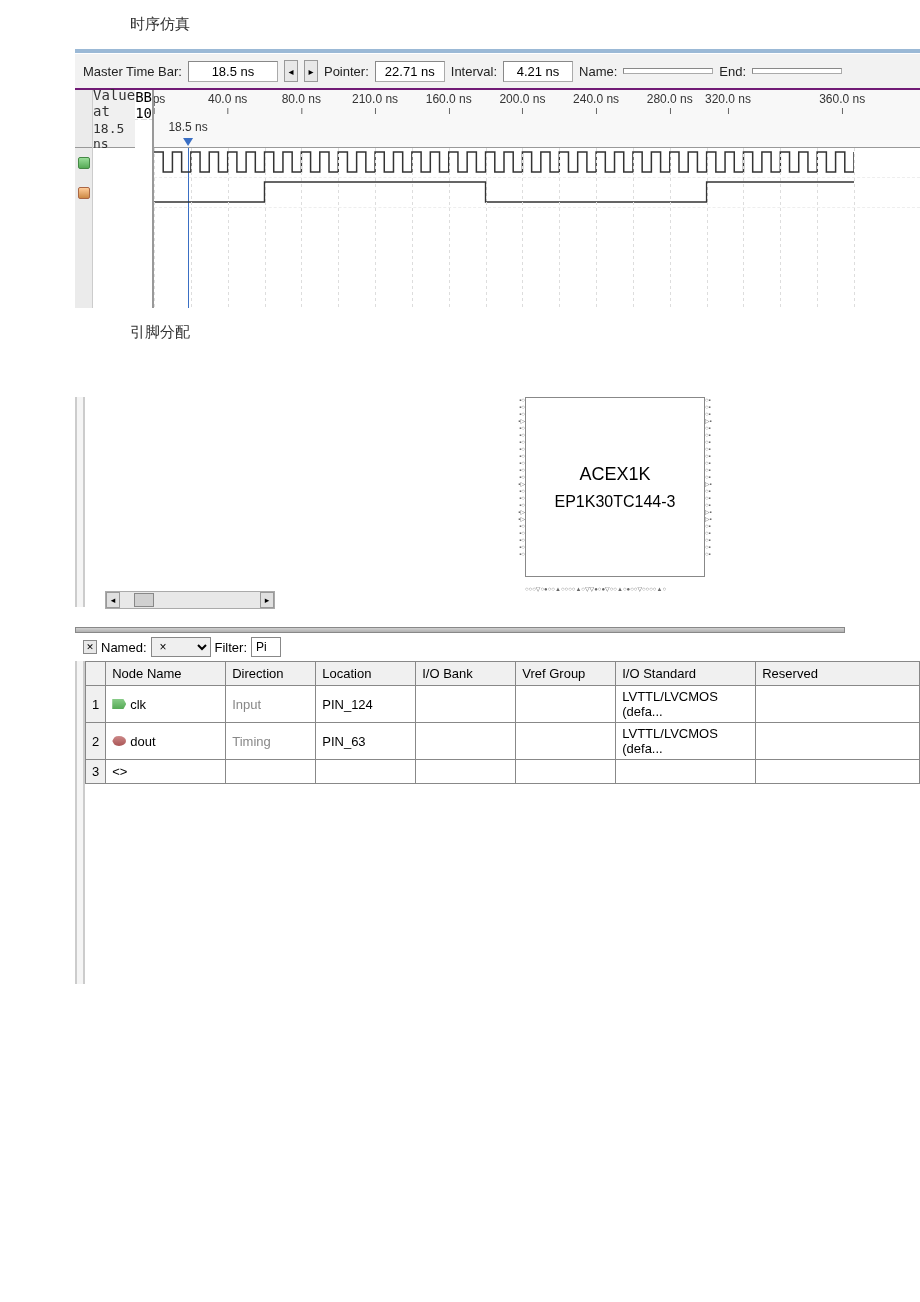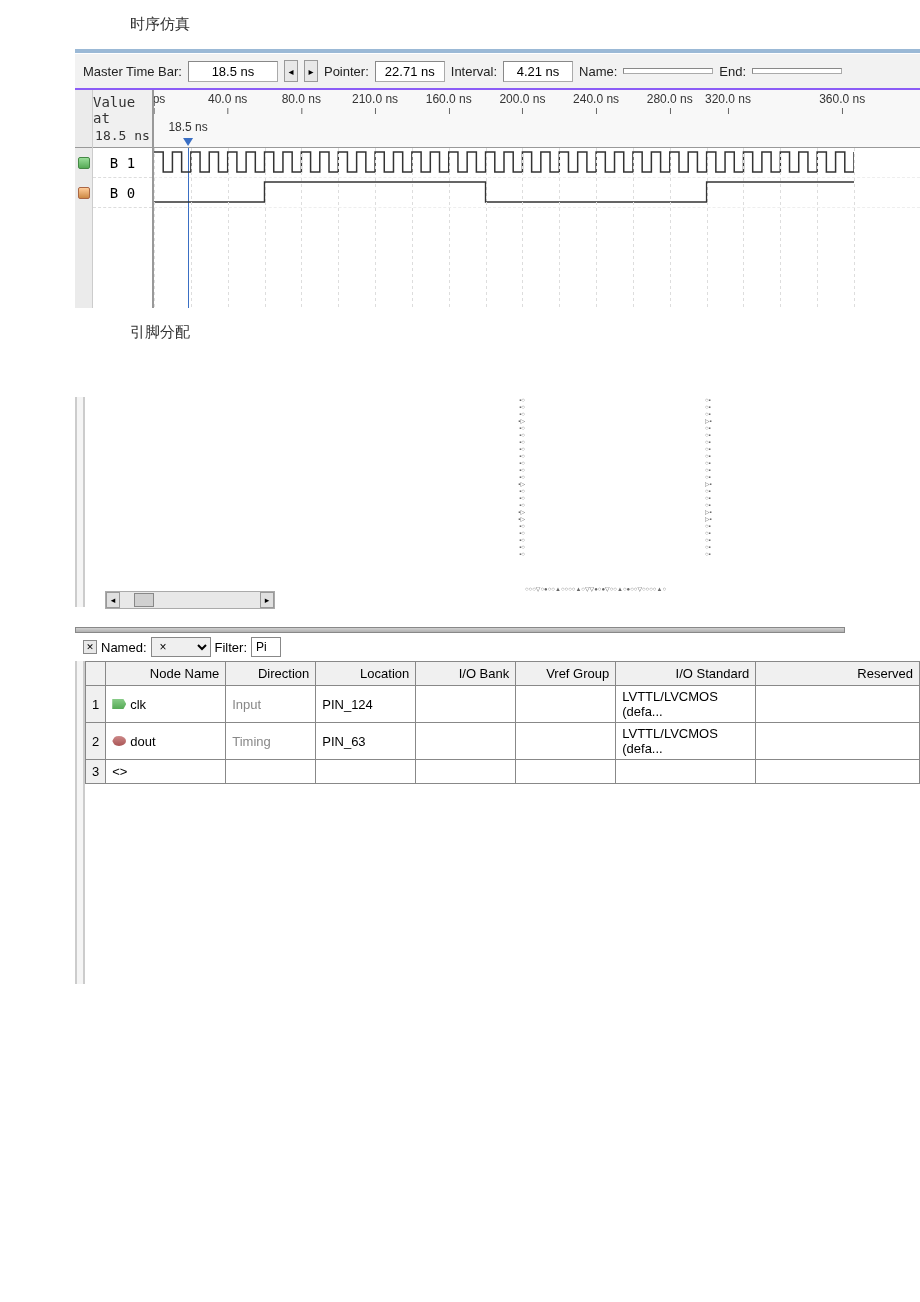--- a/index.html
+++ b/index.html
@@ -31,21 +31,21 @@
     color: #333;
     height: 75px;
     border-bottom: 2px solid #ccc;
   }
   .timebar-row {
     display: flex;
     align-items: center;
     padding: 6px 8px;
     background: #f2f2f2;
     border-top: 1px solid #fff;
-    border-bottom: 2px solid #8b5cf6;
+    border-bottom: 2px solid #701a75;
     gap: 6px;
   }
   .timebar-row .lbl { font-size: 13px; color: #222; white-space: nowrap; }
   .timebar-row .box {
     background: #fff;
     border: 1px solid #aaa;
     border-top-color: #888;
     border-left-color: #888;
     padding: 2px 8px;
     min-width: 70px;
@@ -66,21 +66,21 @@
     display: flex;
     background: #fff;
   }
   .wave-left {
     display: flex;
     border-right: 1px solid #999;
   }
   .wave-name-col, .wave-value-col {
     border-right: 1px solid #999;
     display: flex;
-    flex-direction: column;
+    flex-direction: row;
   }
   .wave-name-col { width: 58px; }
   .wave-value-col { width: 60px; }
   .wave-hdr {
     background: #f0f0f0;
     border-bottom: 1px solid #999;
     height: 58px;
     display: flex;
     flex-direction: column;
     align-items: center;
@@ -300,21 +300,21 @@
   .pin-table th, .pin-table td {
     border: 1px solid #888;
     padding: 3px 6px;
     text-align: left;
     background: #fff;
     height: 24px;
   }
   .pin-table th {
     background: #f0f0f0;
     font-weight: normal;
-    text-align: right;
+    text-align: left;
     font-size: 13px;
   }
   .pin-table .rownum {
     width: 20px;
     background: #f0f0f0;
     text-align: center;
   }
   .pin-table .gray { color: #888; }
   .pin-table .name-cell { display:flex; align-items:center; gap:4px; }
   .pin-icon-sm {
@@ -477,20 +477,24 @@
           <div class="pin-tick">○▪</div>
           <div class="pin-tick">○▪</div>
           <div class="pin-tick">▷▪</div>
           <div class="pin-tick">▷▪</div>
           <div class="pin-tick">○▪</div>
           <div class="pin-tick">○▪</div>
           <div class="pin-tick">○▪</div>
           <div class="pin-tick">○▪</div>
           <div class="pin-tick">○▪</div>
         </div>
+      <div class="chip-body">
+        <div class="family">ACEX1K</div>
+        <div class="device">EP1K30TC144-3</div>
+      </div>
       <div class="chip-pins-bottom" id="chip-bottom">○○○▽○●○○▲○○○○▲○▽▽●○●▽○○▲○●○○▽○○○○▲○</div>
     </div>
   </div>
 
   <div class="divider-bar"></div>
 
   <div class="filter-row">
     <span class="x-close">✕</span>
     <span class="lbl">Named:</span>
     <select style="width:60px">

